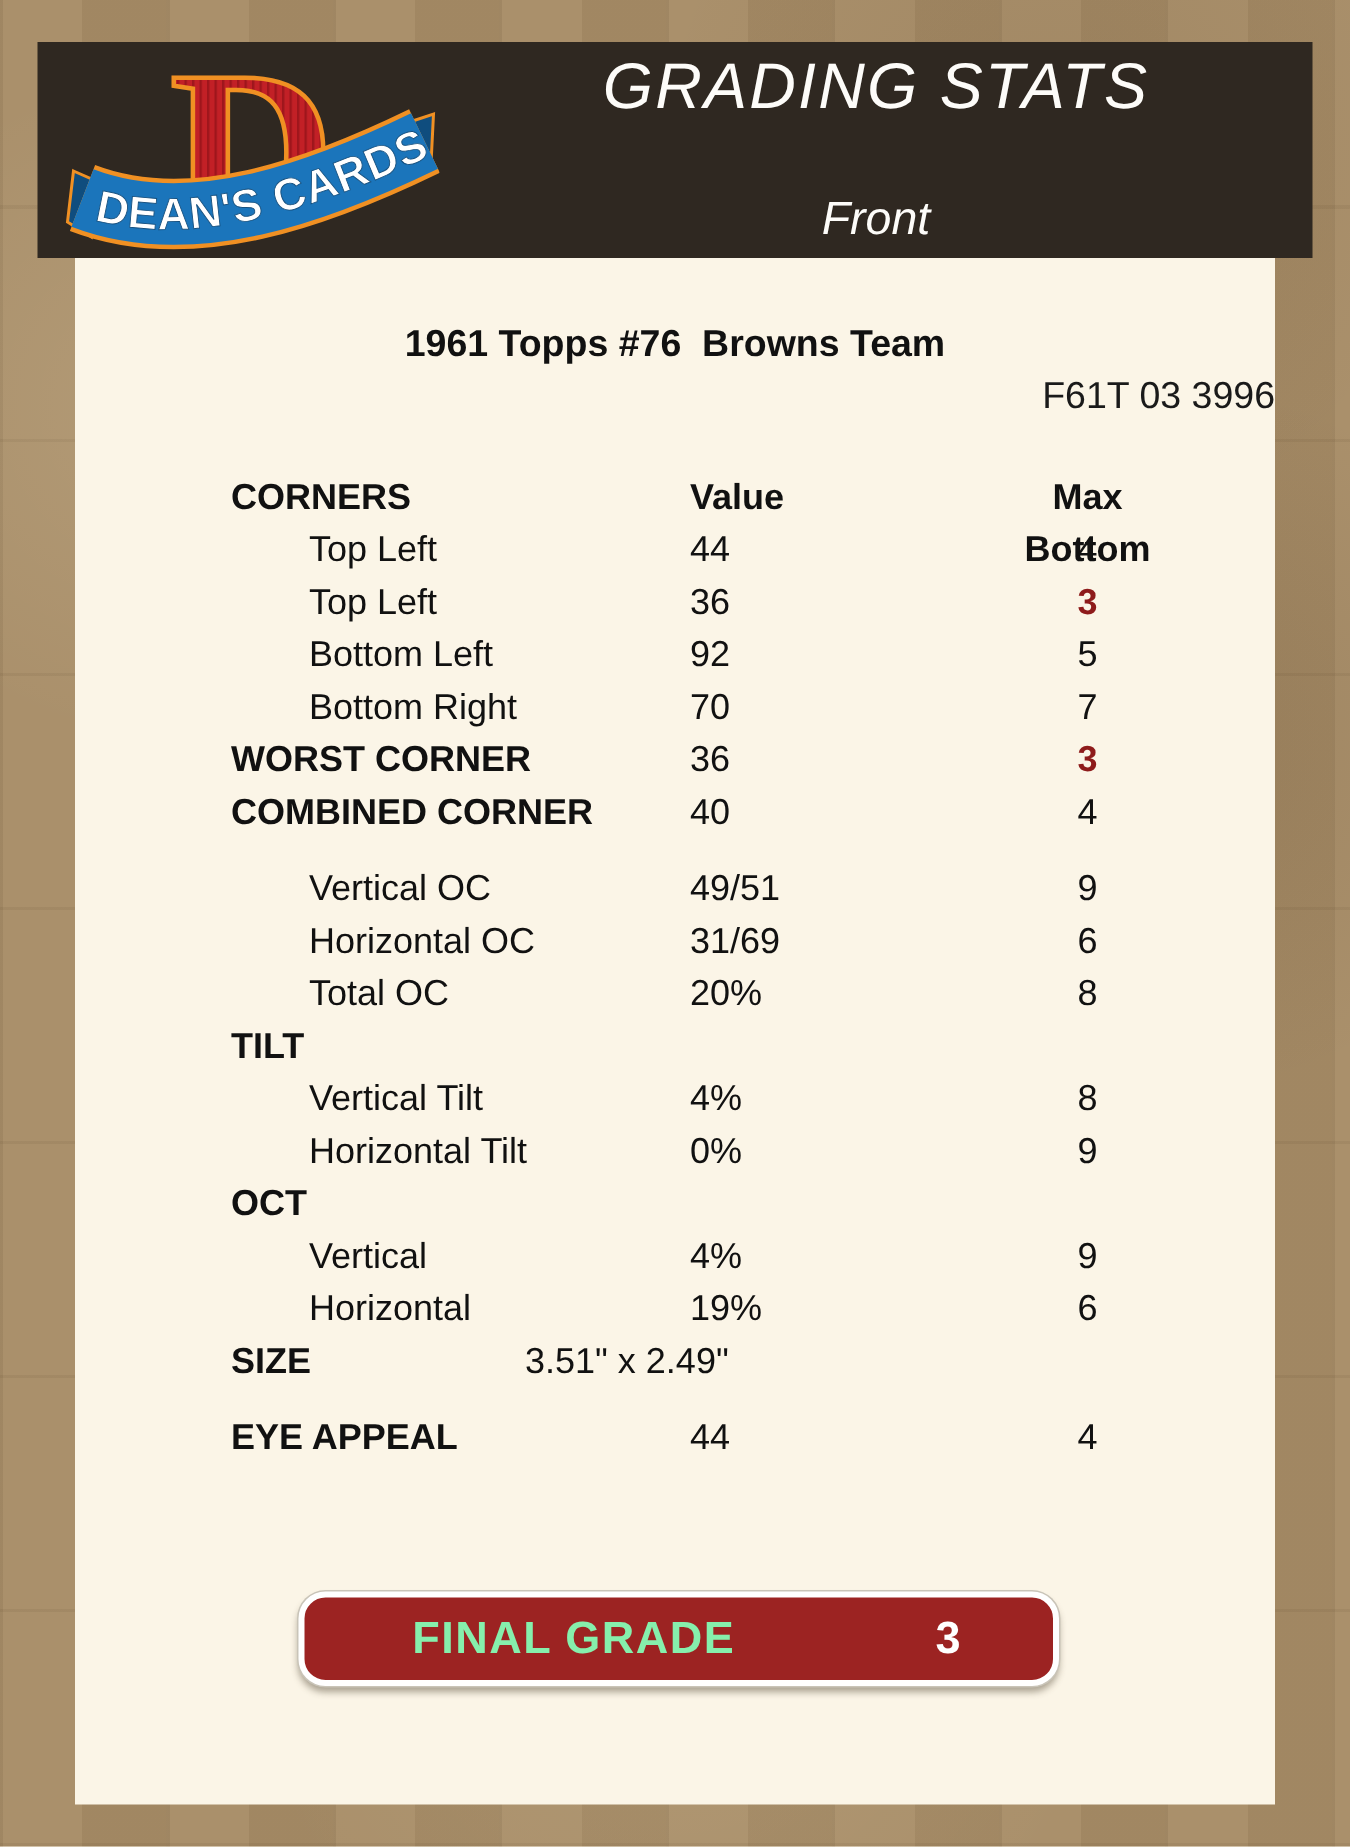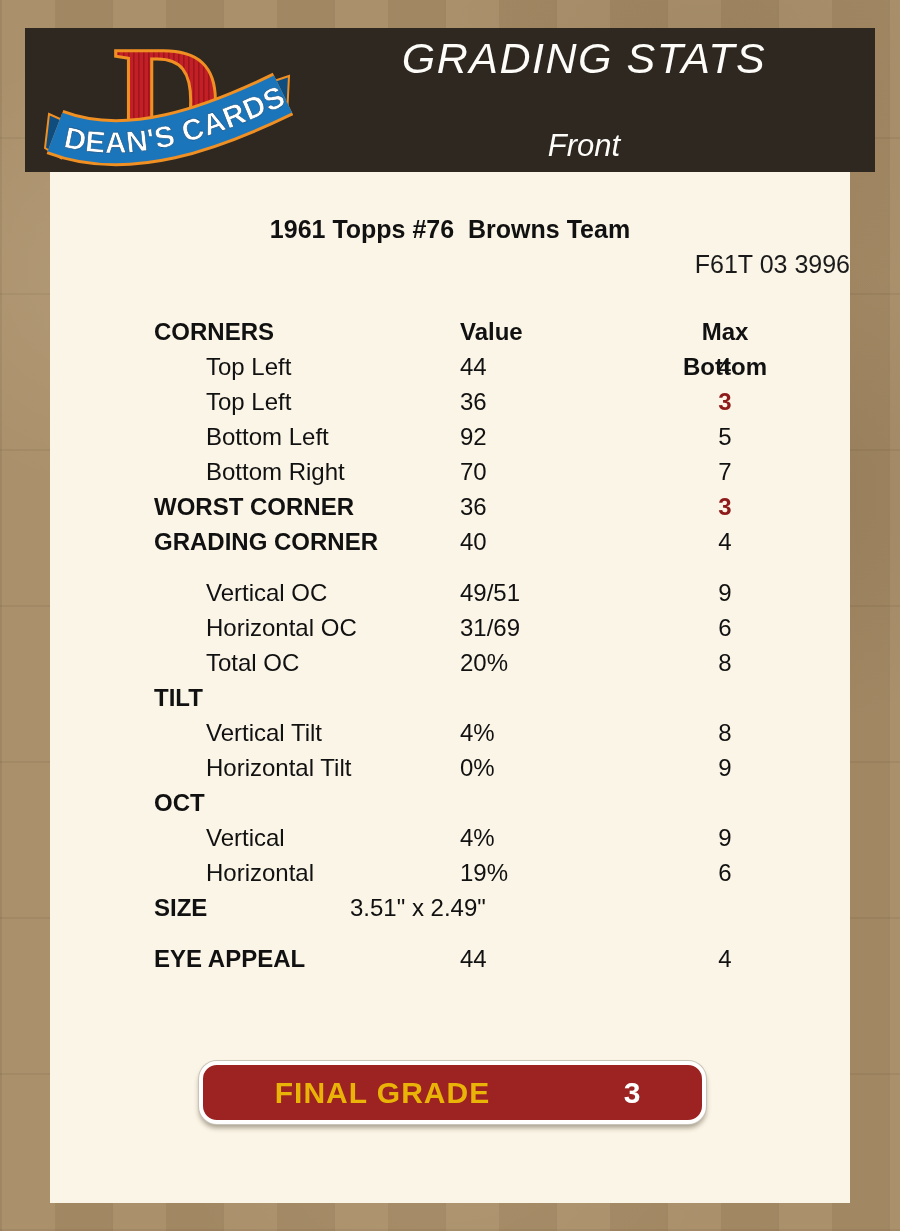--- a/index.html
+++ b/index.html
@@ -50,21 +50,21 @@
   .cell.value.wide{left:300px;width:285px;}
   .cell.max{position:absolute;left:610px;width:130px;text-align:center;}
   .cell.red{color:#8e1b1b;font-weight:bold;}
 
   .final-grade{
     position:absolute;left:149px;top:889px;width:507px;height:63px;
     background:#9c2322;border:4px solid #ffffff;border-radius:18px;
     box-shadow:0 0 0 1px #c9c4b8, 0 4px 5px rgba(70,60,40,0.45);
     box-sizing:border-box;display:flex;align-items:center;
   }
-  .final-grade .fg-label{flex:1;text-align:center;color:#eab308;font-size:30px;font-weight:bold;letter-spacing:1px;}
+  .final-grade .fg-label{flex:1;text-align:center;color:#86efac;font-size:30px;font-weight:bold;letter-spacing:1px;}
   .final-grade .fg-value{width:140px;text-align:center;color:#ffffff;font-size:30px;font-weight:bold;}
 </style>
 </head>
 <body>
 
 <div class="header-bar">
   <div class="logo-wrap">
     <svg width="250" height="140" viewBox="0 0 250 140">
       <defs>
         <pattern id="pinstripe" width="5" height="6" patternUnits="userSpaceOnUse">
@@ -121,21 +121,21 @@
         <span class="cell label">Bottom Right</span>
         <span class="cell value">70</span>
         <span class="cell max">7</span>
       </div>
       <div class="row section">
         <span class="cell label">WORST CORNER</span>
         <span class="cell value">36</span>
         <span class="cell max red">3</span>
       </div>
       <div class="row section">
-        <span class="cell label">GRADING CORNER</span>
+        <span class="cell label">COMBINED CORNER</span>
         <span class="cell value">40</span>
         <span class="cell max">4</span>
       </div>
       <div class="row spacer"></div>
       <div class="row item">
         <span class="cell label">Vertical OC</span>
         <span class="cell value">49/51</span>
         <span class="cell max">9</span>
       </div>
       <div class="row item">

